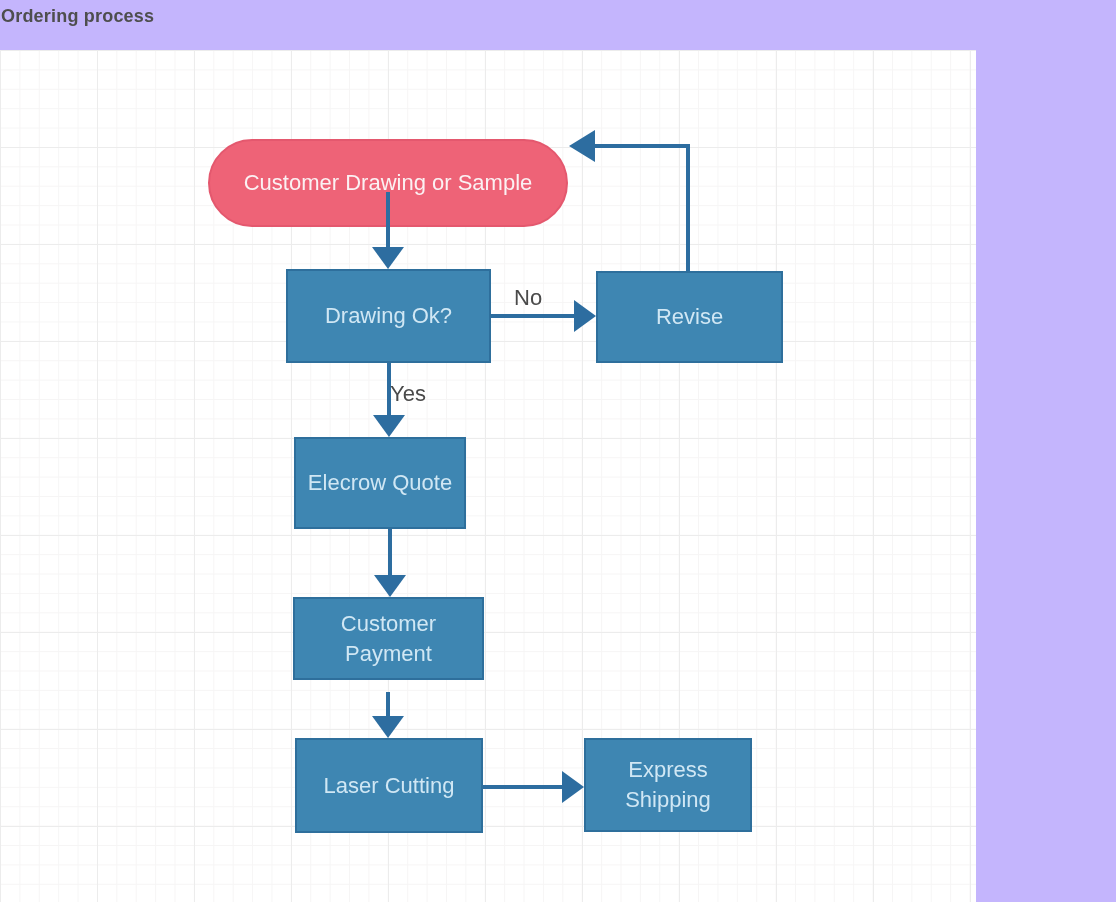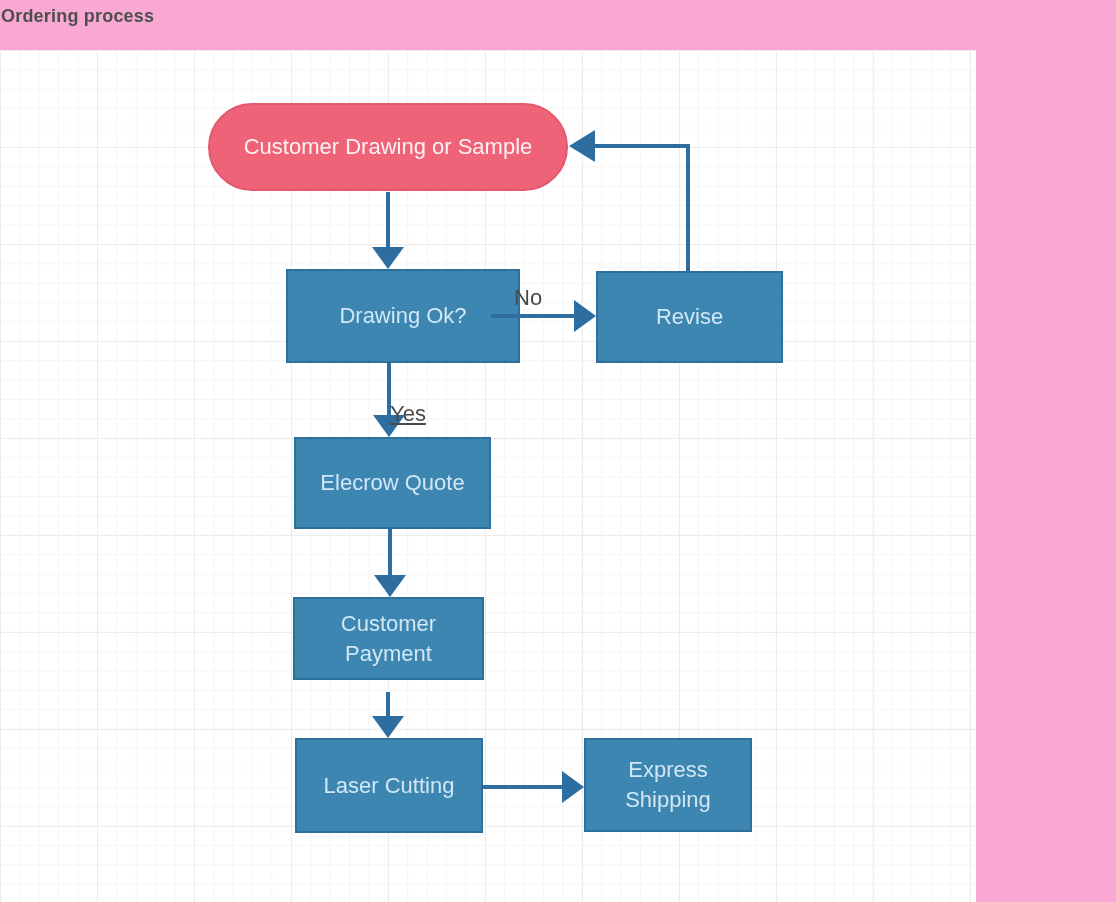--- a/index.html
+++ b/index.html
@@ -6,21 +6,21 @@
     margin: 0;
     padding: 0;
     background: #ffffff;
     font-family: "Liberation Sans", sans-serif;
   }
   .stage {
     position: relative;
     width: 1116px;
     height: 902px;
     overflow: hidden;
-    background: #f9a8d4;
+    background: #c4b5fd;
   }
   .page-title {
     position: absolute;
     left: 1px;
     top: 6px;
     font-size: 18px;
     font-weight: bold;
     color: #4e4e4e;
     letter-spacing: 0.2px;
     z-index: 5;
@@ -49,51 +49,52 @@
     box-sizing: border-box;
     font-size: 22px;
     line-height: 1.35;
     z-index: 2;
   }
   .terminator {
     background: #ee6377;
     border: 2px solid #e4586e;
     border-radius: 44px;
     color: #fbf1f3;
+    margin-top: 36px;
   }
   .process {
     background: #3e86b2;
     border: 2px solid #2e6f9c;
     color: #d0e7f4;
   }
   .node-start        { left: 208px; top: 103px; width: 360px; height: 88px; padding: 0 18px; }
-  .node-drawing-ok   { left: 286px; top: 269px; width: 234px; height: 94px; padding: 0 10px; }
+  .node-drawing-ok   { left: 286px; top: 269px; width: 205px; height: 94px; padding: 0 10px; }
   .node-revise       { left: 596px; top: 271px; width: 187px; height: 92px; padding: 16px 10px; }
-  .node-elecrow      { left: 294px; top: 437px; width: 197px; height: 92px; padding: 4px 10px; }
+  .node-elecrow      { left: 294px; top: 437px; width: 172px; height: 92px; padding: 4px 10px; }
   .node-payment      { left: 293px; top: 597px; width: 191px; height: 83px; padding: 0 30px; }
   .node-laser        { left: 295px; top: 738px; width: 188px; height: 95px; padding: 3px 10px; }
   .node-express      { left: 584px; top: 738px; width: 168px; height: 94px; padding: 0 30px; }
   .connector-layer {
     position: absolute;
     left: 0;
     top: 0;
     width: 1116px;
     height: 902px;
     z-index: 3;
     pointer-events: none;
   }
   .edge-label {
     position: absolute;
     font-size: 22px;
     color: #4a4a4a;
     z-index: 4;
     background: transparent;
   }
   .edge-label-no  { left: 514px; top: 285px; width: 46px; }
-  .edge-label-yes { left: 390px; top: 401px; text-decoration: underline; }
+  .edge-label-yes { left: 390px; top: 381px; }
 </style>
 </head>
 <body>
 
 <div class="stage">
 
   <div class="page-title">Ordering process</div>
 
   <div class="canvas"></div>
 

